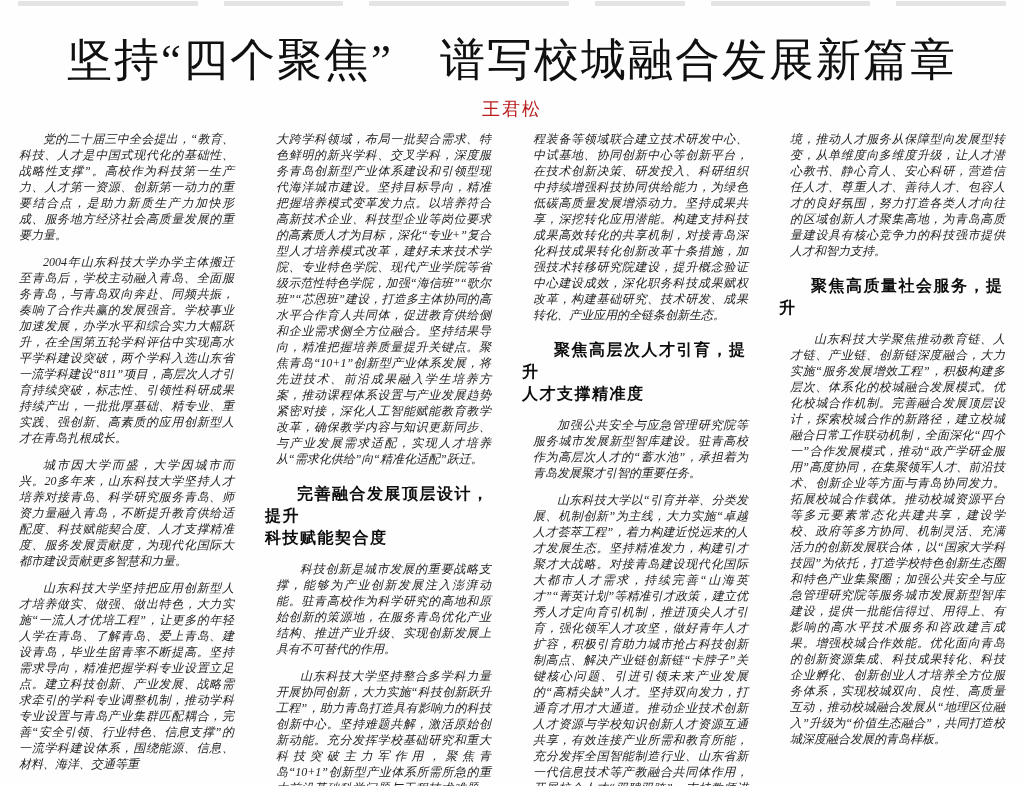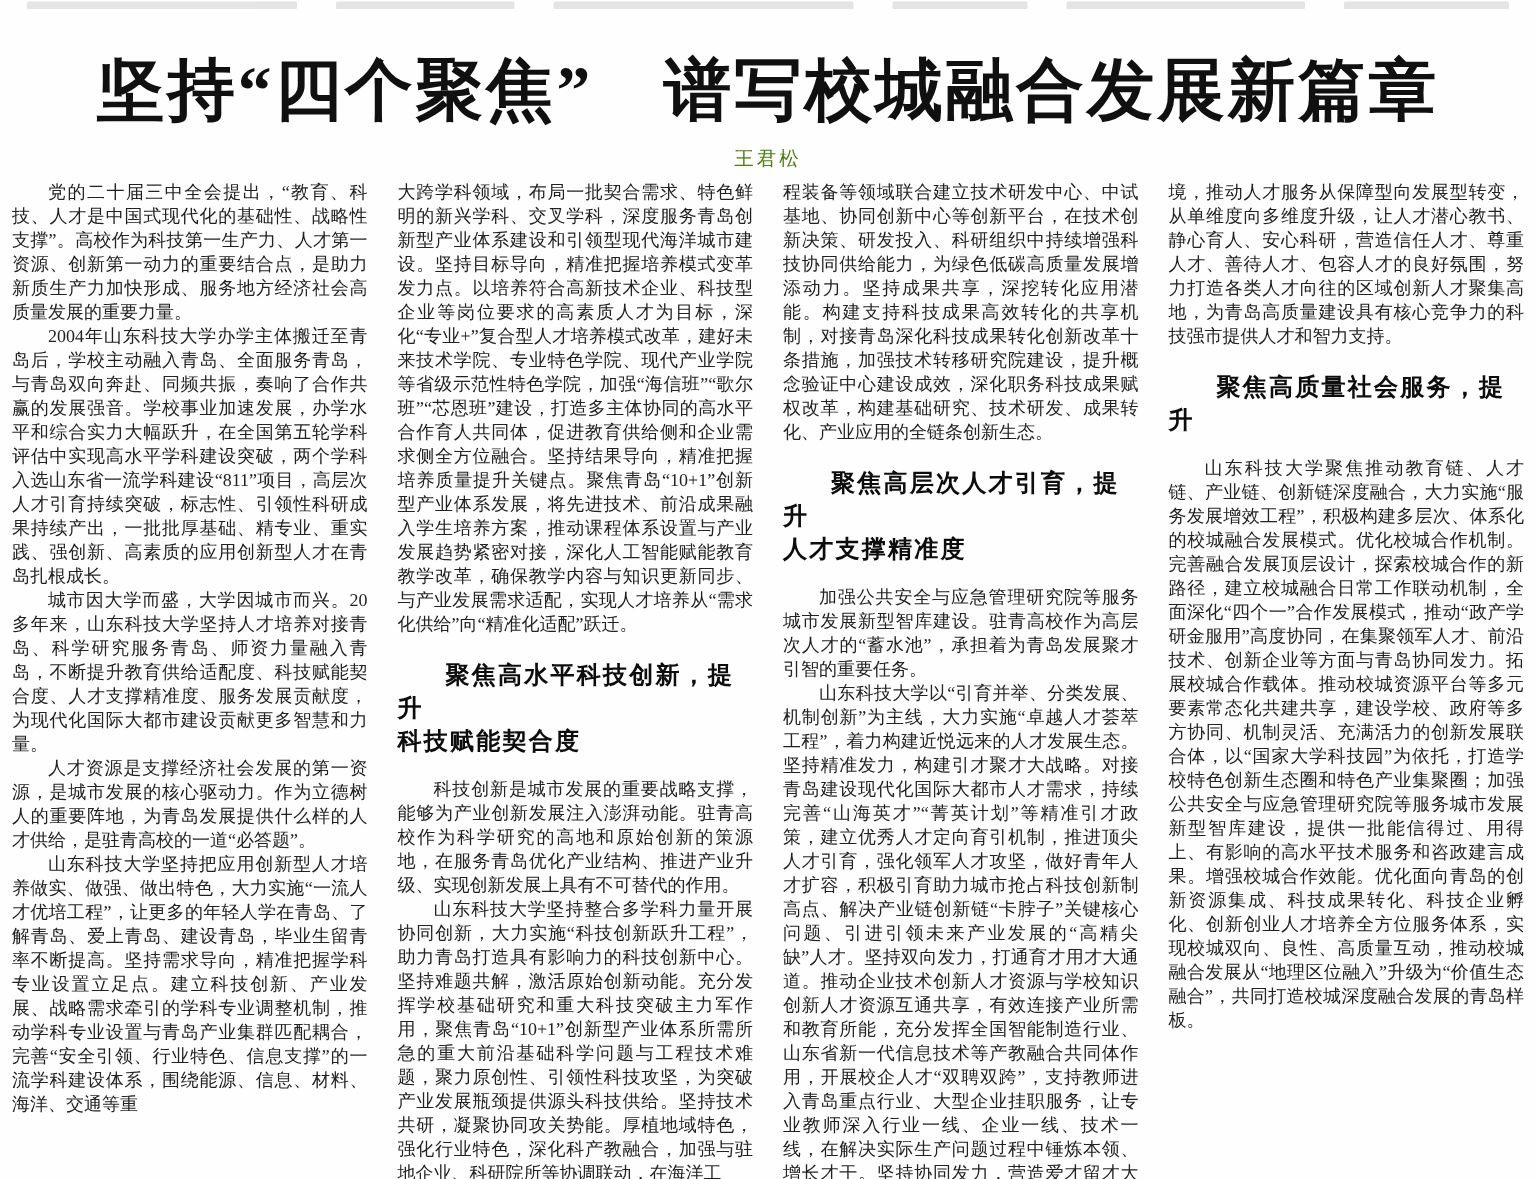--- a/index.html
+++ b/index.html
@@ -4,29 +4,29 @@
 <style>
   html,body{margin:0;padding:0;}
   body{width:1024px;height:786px;background:#f7f7f5;font-family:"Liberation Serif","DejaVu Serif",serif;}
   .page{position:relative;width:1024px;height:786px;background:#fefefe;overflow:hidden;color:#1f1f1f;}
 
   
   .clip-strip{position:absolute;top:1px;left:0;width:100%;height:8px;display:flex;gap:26px;padding:0 18px;box-sizing:border-box;opacity:.55;}
   .clip-strip .frag{height:5px;background:#cfcfcf;border-radius:1px;}
 
   .headline{position:absolute;top:30px;left:0;width:100%;text-align:center;
-    font-size:45px;font-weight:700;letter-spacing:2px;color:#101010;
+    font-size:45px;font-weight:400;letter-spacing:2px;color:#101010;
     font-family:"Liberation Serif","DejaVu Serif",serif;white-space:nowrap;}
   .byline{position:absolute;top:97px;left:0;width:100%;text-align:center;
-    font-size:13px;color:#4d7c0f;letter-spacing:2px;}
+    font-size:18px;color:#b91c1c;letter-spacing:2px;}
 
   .columns{position:absolute;top:120px;left:0;width:1024px;box-sizing:border-box;
     padding:0 8px;display:flex;gap:20px;}
   .col{width:237px;flex:0 0 237px;font-size:12px;line-height:16px;text-align:justify;color:#222;}
-  .col p{margin:0;}
+  .col p{margin:11px;font-style:italic;}
   .p-indent{text-indent:2em;}
   .p-cont{text-indent:0;}
 
   .sec-h{margin:16px 0 12px;font-family:"Liberation Sans","DejaVu Sans",sans-serif;
     font-weight:bold;font-size:16px;line-height:22px;color:#0d0d0d;letter-spacing:1.5px;text-align:left;}
   .sec-h .l1{display:block;text-indent:2em;}
   .sec-h .l2{display:block;}
 </style>
 </head>
 <body>
@@ -44,28 +44,27 @@
 
   <div class="headline">坚持“四个聚焦”　谱写校城融合发展新篇章</div>
   <div class="byline">王君松</div>
 
   <div class="columns">
 
     <div class="col">
       <p class="p-indent">党的二十届三中全会提出，“教育、科技、人才是中国式现代化的基础性、战略性支撑”。高校作为科技第一生产力、人才第一资源、创新第一动力的重要结合点，是助力新质生产力加快形成、服务地方经济社会高质量发展的重要力量。</p>
       <p class="p-indent">2004年山东科技大学办学主体搬迁至青岛后，学校主动融入青岛、全面服务青岛，与青岛双向奔赴、同频共振，奏响了合作共赢的发展强音。学校事业加速发展，办学水平和综合实力大幅跃升，在全国第五轮学科评估中实现高水平学科建设突破，两个学科入选山东省一流学科建设“811”项目，高层次人才引育持续突破，标志性、引领性科研成果持续产出，一批批厚基础、精专业、重实践、强创新、高素质的应用创新型人才在青岛扎根成长。</p>
       <p class="p-indent">城市因大学而盛，大学因城市而兴。20多年来，山东科技大学坚持人才培养对接青岛、科学研究服务青岛、师资力量融入青岛，不断提升教育供给适配度、科技赋能契合度、人才支撑精准度、服务发展贡献度，为现代化国际大都市建设贡献更多智慧和力量。</p>
-      <p class="p-indent">人才资源是支撑经济社会发展的第一资源，是城市发展的核心驱动力。作为立德树人的重要阵地，为青岛发展提供什么样的人才供给，是驻青高校的一道“必答题”。</p>
       <p class="p-indent">山东科技大学坚持把应用创新型人才培养做实、做强、做出特色，大力实施“一流人才优培工程”，让更多的年轻人学在青岛、了解青岛、爱上青岛、建设青岛，毕业生留青率不断提高。坚持需求导向，精准把握学科专业设置立足点。建立科技创新、产业发展、战略需求牵引的学科专业调整机制，推动学科专业设置与青岛产业集群匹配耦合，完善“安全引领、行业特色、信息支撑”的一流学科建设体系，围绕能源、信息、材料、海洋、交通等重</p>
     </div>
 
     <div class="col">
       <p class="p-cont">大跨学科领域，布局一批契合需求、特色鲜明的新兴学科、交叉学科，深度服务青岛创新型产业体系建设和引领型现代海洋城市建设。坚持目标导向，精准把握培养模式变革发力点。以培养符合高新技术企业、科技型企业等岗位要求的高素质人才为目标，深化“专业+”复合型人才培养模式改革，建好未来技术学院、专业特色学院、现代产业学院等省级示范性特色学院，加强“海信班”“歌尔班”“芯恩班”建设，打造多主体协同的高水平合作育人共同体，促进教育供给侧和企业需求侧全方位融合。坚持结果导向，精准把握培养质量提升关键点。聚焦青岛“10+1”创新型产业体系发展，将先进技术、前沿成果融入学生培养方案，推动课程体系设置与产业发展趋势紧密对接，深化人工智能赋能教育教学改革，确保教学内容与知识更新同步、与产业发展需求适配，实现人才培养从“需求化供给”向“精准化适配”跃迁。</p>
       <div class="sec-h">
-        <span class="l1">聚焦高水平科技创新，提升</span>
+        <span class="l1">完善融合发展顶层设计，提升</span>
         <span class="l2">科技赋能契合度</span>
       </div>
       <p class="p-indent">科技创新是城市发展的重要战略支撑，能够为产业创新发展注入澎湃动能。驻青高校作为科学研究的高地和原始创新的策源地，在服务青岛优化产业结构、推进产业升级、实现创新发展上具有不可替代的作用。</p>
       <p class="p-indent">山东科技大学坚持整合多学科力量开展协同创新，大力实施“科技创新跃升工程”，助力青岛打造具有影响力的科技创新中心。坚持难题共解，激活原始创新动能。充分发挥学校基础研究和重大科技突破主力军作用，聚焦青岛“10+1”创新型产业体系所需所急的重大前沿基础科学问题与工程技术难题，聚力原创性、引领性科技攻坚，为突破产业发展瓶颈提供源头科技供给。坚持技术共研，凝聚协同攻关势能。厚植地域特色，强化行业特色，深化科产教融合，加强与驻地企业、科研院所等协调联动，在海洋工</p>
     </div>
 
     <div class="col">
       <p class="p-cont">程装备等领域联合建立技术研发中心、中试基地、协同创新中心等创新平台，在技术创新决策、研发投入、科研组织中持续增强科技协同供给能力，为绿色低碳高质量发展增添动力。坚持成果共享，深挖转化应用潜能。构建支持科技成果高效转化的共享机制，对接青岛深化科技成果转化创新改革十条措施，加强技术转移研究院建设，提升概念验证中心建设成效，深化职务科技成果赋权改革，构建基础研究、技术研发、成果转化、产业应用的全链条创新生态。</p>
       <div class="sec-h">
         <span class="l1">聚焦高层次人才引育，提升</span>

